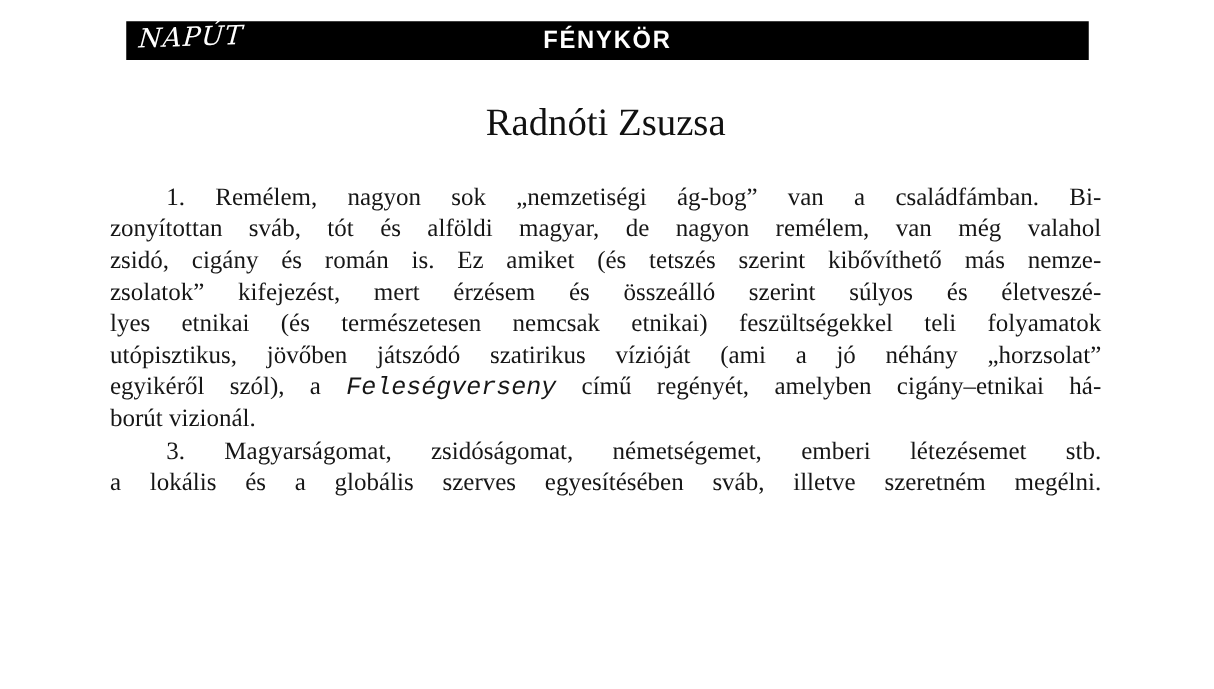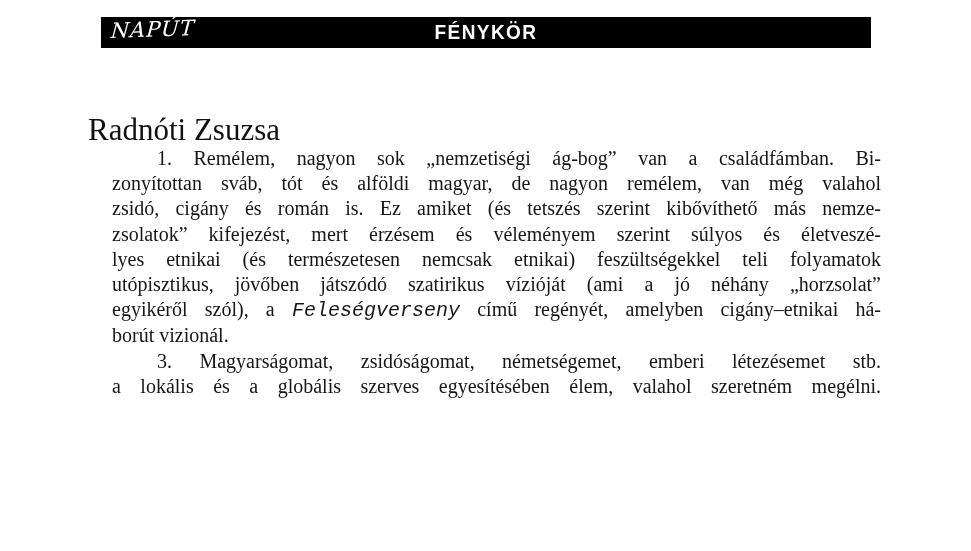--- a/index.html
+++ b/index.html
@@ -49,39 +49,37 @@
     font-weight: bold;
     font-size: 20px;
     letter-spacing: 1.5px;
     transform: scaleX(0.95);
   }
   .doc-title {
     position: absolute;
     left: 88px;
     width: 793px;
     top: 80px;
-    text-align: left;
+    text-align: center;
     font-size: 31px;
     color: #111111;
     white-space: nowrap;
-    margin-top: 32px;
   }
   .body-text {
     position: absolute;
     left: 88px;
     top: 146px;
     width: 793px;
     font-size: 20px;
     line-height: 25.2px;
     color: #161616;
   }
   .line {
     text-align: justify;
     text-align-last: justify;
-    margin-left: 24px;
   }
   .line.para-end {
     text-align-last: left;
   }
   .line.indent {
     text-indent: 45px;
   }
   .line .book-title {
     font-style: italic;
     font-family: Liberation Mono, monospace;
@@ -96,22 +94,22 @@
     <span class="logo">NAPÚT</span>
     <div class="header-title">FÉNYKÖR</div>
   </div>
 
   <div class="doc-title">Radnóti Zsuzsa</div>
 
   <div class="body-text">
     <div class="line indent">1. Remélem, nagyon sok „nemzetiségi ág-bog” van a családfámban. Bi-</div>
     <div class="line">zonyítottan sváb, tót és alföldi magyar, de nagyon remélem, van még valahol</div>
     <div class="line">zsidó, cigány és román is. Ez amiket (és tetszés szerint kibővíthető más nemze-</div>
-    <div class="line">zsolatok” kifejezést, mert érzésem és véleményem szerint súlyos és életveszé-</div>
+    <div class="line">zsolatok” kifejezést, mert érzésem és összeálló szerint súlyos és életveszé-</div>
     <div class="line">lyes etnikai (és természetesen nemcsak etnikai) feszültségekkel teli folyamatok</div>
     <div class="line">utópisztikus, jövőben játszódó szatirikus vízióját (ami a jó néhány „horzsolat”</div>
     <div class="line"><span>egyikéről szól), a </span><span class="book-title">Feleségverseny</span><span> című regényét, amelyben cigány–etnikai há-</span></div>
     <div class="line para-end">borút vizionál.</div>
     <div class="line indent">3. Magyarságomat, zsidóságomat, németségemet, emberi létezésemet stb.</div>
-    <div class="line">a lokális és a globális szerves egyesítésében élem, valahol szeretném megélni.</div>
+    <div class="line">a lokális és a globális szerves egyesítésében sváb, illetve szeretném megélni.</div>
   </div>
 
 </div>
 
 </body></html>

